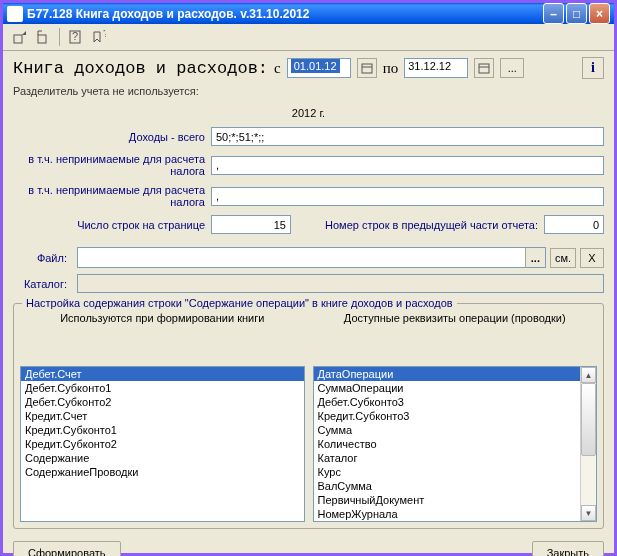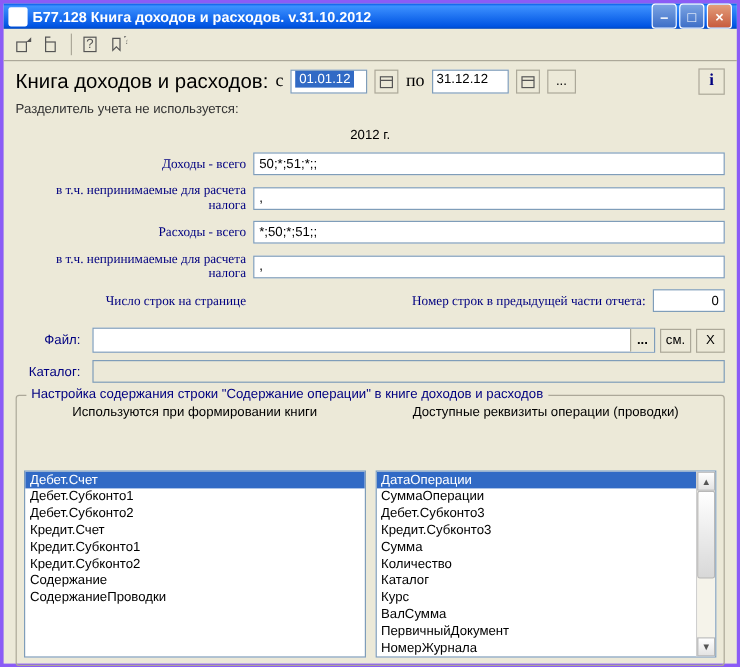--- a/index.html
+++ b/index.html
@@ -10,31 +10,31 @@
 .titlebar-text { flex: 1; font-weight: bold; font-size: 12px; }
 .tb-buttons { display: flex; gap: 2px; }
 .tb-btn { width: 21px; height: 21px; border: 1px solid #fff; border-radius: 3px; color: white; display: flex; align-items: center; justify-content: center; font-weight: bold; font-size: 12px; cursor: pointer; }
 .tb-min, .tb-max { background: linear-gradient(#7ba4e3, #3d6ec7); }
 .tb-close { background: linear-gradient(#e39e7b, #c75a3d); }
 .toolbar { height: 28px; display: flex; align-items: center; padding: 2px 6px; gap: 2px; border-bottom: 1px solid #aca899; }
 .toolbar-btn { width: 22px; height: 22px; display: flex; align-items: center; justify-content: center; cursor: pointer; }
 .toolbar-sep { width: 1px; height: 18px; background: #aca899; margin: 0 2px; }
 .content { flex: 1; padding: 6px 10px; display: flex; flex-direction: column; gap: 4px; }
 .header-row { display: flex; align-items: center; gap: 6px; margin-bottom: 2px; }
-.header-title { font-size: 17px; font-family: Liberation Sans, sans-serif; }
+.header-title { font-size: 17px; font-family: Liberation Mono, monospace; }
 .header-label { font-size: 15px; font-family: 'Times New Roman', serif; }
 .date-input { width: 64px; height: 20px; border: 1px solid #7f9db9; background: #fff; padding: 1px 3px; }
 .date-sel { background: #316ac5; color: #fff; padding: 1px 3px; }
 .cal-btn { width: 20px; height: 20px; border: 1px solid #aca899; background: #ece9d8; display: flex; align-items: center; justify-content: center; cursor: pointer; }
 .small-btn { height: 20px; min-width: 24px; border: 1px solid #aca899; background: #ece9d8; display: flex; align-items: center; justify-content: center; cursor: pointer; padding: 0 4px; }
 .info-btn { width: 22px; height: 22px; border: 1px solid #aca899; background: #ece9d8; display: flex; align-items: center; justify-content: center; cursor: pointer; margin-left: auto; font-weight: bold; font-size: 14px; color: #000080; font-family: 'Times New Roman', serif; }
 .sep-row { color: #333; margin-bottom: 6px; }
 .year-row { text-align: center; margin-bottom: 4px; }
 .form-row { display: flex; align-items: center; margin-bottom: 3px; }
-.form-label { text-align: right; padding-right: 6px; color: #000080; font-family: Liberation Serif, serif; }
+.form-label { text-align: right; padding-right: 6px; color: #000080; }
 .form-input { height: 19px; border: 1px solid #7f9db9; background: #fff; padding: 1px 4px; }
 .form-input.ro { background: #ece9d8; }
 .num-input { text-align: right; }
 .file-row { display: flex; align-items: center; gap: 4px; margin-top: 6px; }
 .file-label { color: #000080; width: 60px; text-align: right; padding-right: 6px; }
 .file-input { flex: 1; height: 21px; border: 1px solid #7f9db9; background: #fff; display: flex; align-items: center; }
 .file-input-text { flex: 1; padding: 0 4px; }
 .file-browse { width: 20px; height: 19px; border-left: 1px solid #aca899; background: #ece9d8; display: flex; align-items: center; justify-content: center; cursor: pointer; font-weight: bold; }
 .fieldset { border: 1px solid #aca899; border-radius: 3px; margin-top: 6px; padding: 4px 6px 6px; position: relative; flex: 1; display: flex; flex-direction: column; }
 .fieldset-legend { position: absolute; top: -7px; left: 8px; background: #ece9d8; padding: 0 4px; color: #000080; }
@@ -124,29 +124,26 @@
 
     <div class="form-row">
       <div class="form-label" style="width:198px">Доходы - всего</div>
       <input class="form-input" style="flex: 1 1 0%;" value="50;*;51;*;;">
     </div>
     <div class="form-row">
       <div class="form-label" style="width:198px">в т.ч. непринимаемые для расчета налога</div>
       <input class="form-input" style="flex: 1 1 0%;" value=",">
     </div>
     <div class="form-row">
-      <div class="form-label" style="width:198px">Расходы - всего</div>
-      <input class="form-input" style="flex: 1 1 0%;" value="*;50;*;51;;">
-    </div>
-    <div class="form-row">
       <div class="form-label" style="width:198px">в т.ч. непринимаемые для расчета налога</div>
       <input class="form-input" style="flex: 1 1 0%;" value=",">
     </div>
     <div class="form-row">
       <div class="form-label" style="width:198px">Число строк на странице</div>
+      <input class="form-input num-input" style="width: 80px;" value="15">
       <div class="form-label" style="flex:1;padding-left:20px">Номер строк в предыдущей части отчета:</div>
       <input class="form-input num-input" style="width: 60px;" value="0">
     </div>
 
     <div class="file-row">
       <div class="file-label">Файл:</div>
       <div class="file-input">
         <div class="file-input-text"></div>
         <div class="file-browse">...</div>
       </div>

